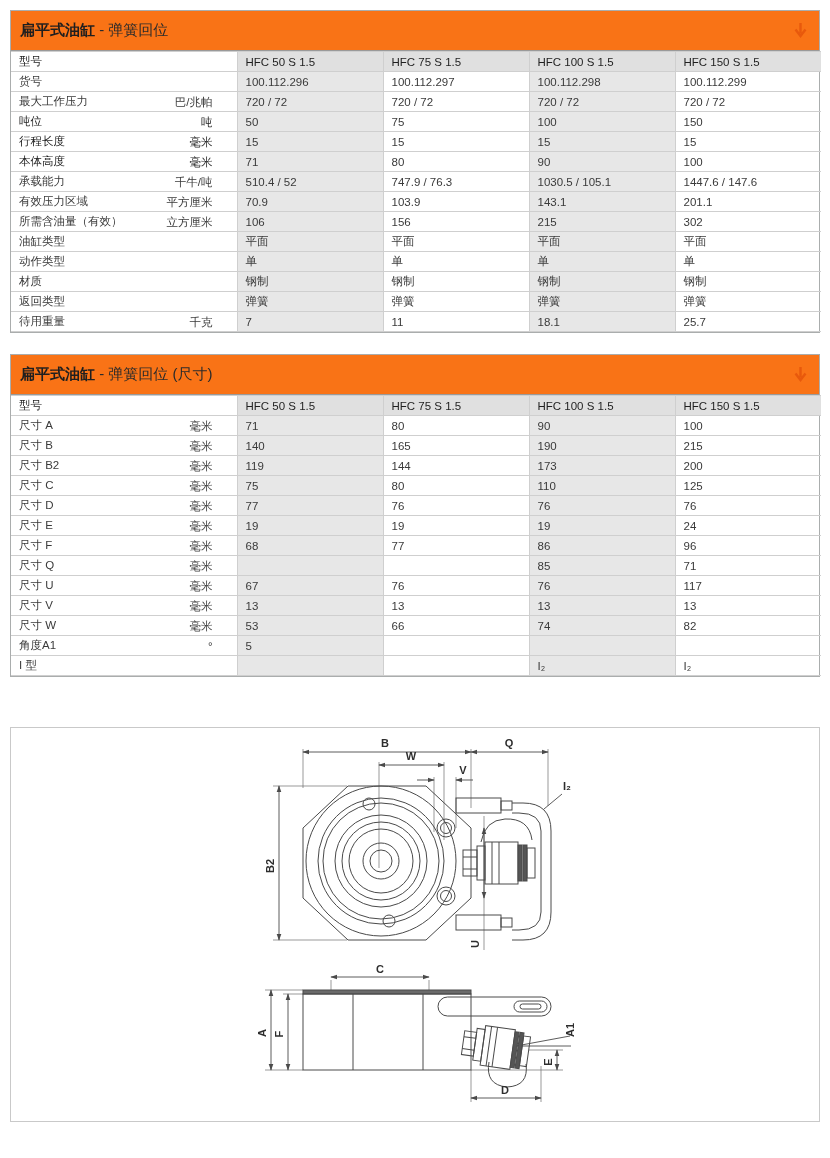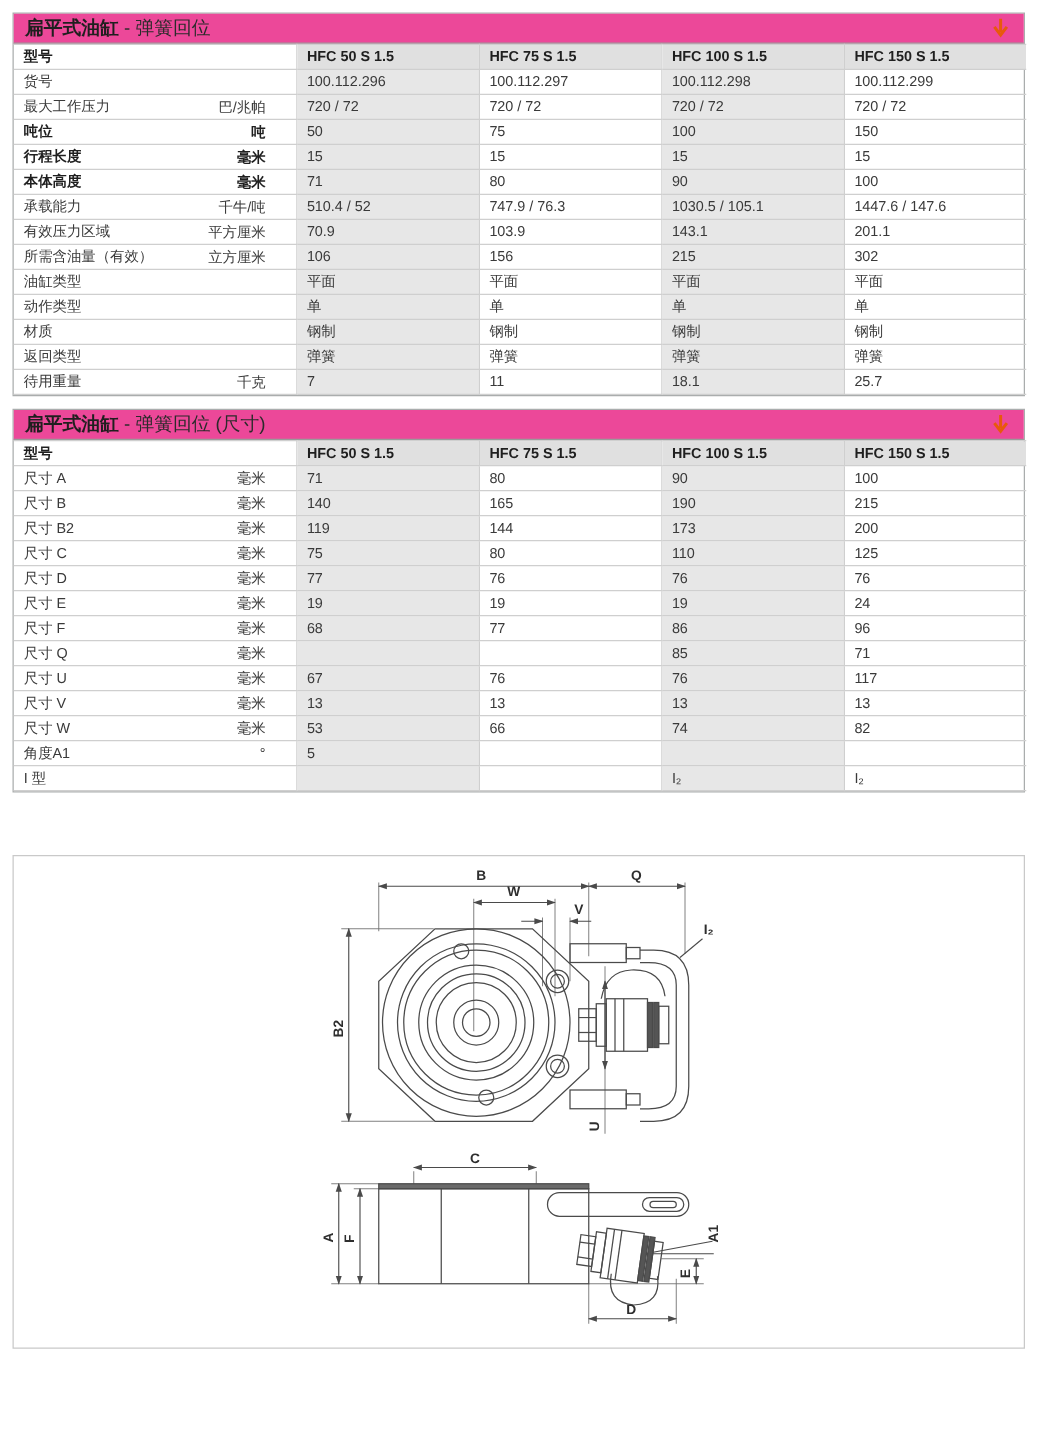--- a/index.html
+++ b/index.html
@@ -1,33 +1,33 @@
 <!DOCTYPE html>
 <html><head>
 <meta charset="utf-8">
 <style>
   *{margin:0;padding:0;box-sizing:border-box}
   html,body{background:#fff}
   body{width:830px;height:1158px;overflow:hidden;font-family:"Liberation Sans","DejaVu Sans",sans-serif;color:#3a3a3a;position:relative}
   .wrap{padding:10px}
   .panel{width:810px;border:1px solid #aaadad;background:#fff}
-  .panel + .panel{margin-top:10px}
-  .panel-header{height:24px;background:#ec4899;border-bottom:1px solid #9a9a9a;display:flex;align-items:center;justify-content:space-between;padding:0 9px}
+  .panel + .panel{margin-top:21px}
+  .panel-header{height:40px;background:#f97316;border-bottom:1px solid #9a9a9a;display:flex;align-items:center;justify-content:space-between;padding:0 9px}
   .panel-title{font-size:15px;font-weight:bold;color:#1f1f1f;white-space:pre}
   .panel-title .light{font-weight:normal;color:#2b2b2b}
   .dl-btn{display:flex;align-items:center;cursor:pointer;height:100%;padding:0 2px}
   table.spec{width:100%;border-collapse:collapse;table-layout:fixed;font-size:11.5px}
   table.spec th,table.spec td{border:1px solid #cfcfcf;height:20px;padding:1px 8px;text-align:left;vertical-align:middle;font-weight:normal;color:#3a3a3a;overflow:hidden;white-space:nowrap}
   table.spec tr > *:first-child{border-left:none}
   table.spec tr > *:last-child{border-right:none}
-  table.spec thead th{background:#e0e0e0;font-weight:bold;color:#1f1f1f}
+  table.spec thead th{background:#e0e0e0;font-weight:normal;color:#1f1f1f}
   table.spec thead th.lblcell{background:#fff}
   td.lbl{position:relative;padding-right:8px}
   td.lbl .un{position:absolute;right:24px;top:50%;transform:translateY(-50%)}
-  tr.b td.lbl .nm, tr.b td.lbl .un{font-weight:bold;color:#1f1f1f}
+  tr.b td.lbl .nm, tr.b td.lbl .un{font-weight:normal;color:#1f1f1f}
   td.val.sh{background:#e7e7e7}
   .drawing-panel{margin-top:50px;width:810px;height:395px;border:1px solid #c9c9c9;background:#fff}
   svg text{font-family:"Liberation Sans","DejaVu Sans",sans-serif}
   .dimtxt{font-size:11px;font-weight:bold;fill:#2e2e2e}
 </style>
 </head>
 <body>
 
 <div class="wrap">
 

